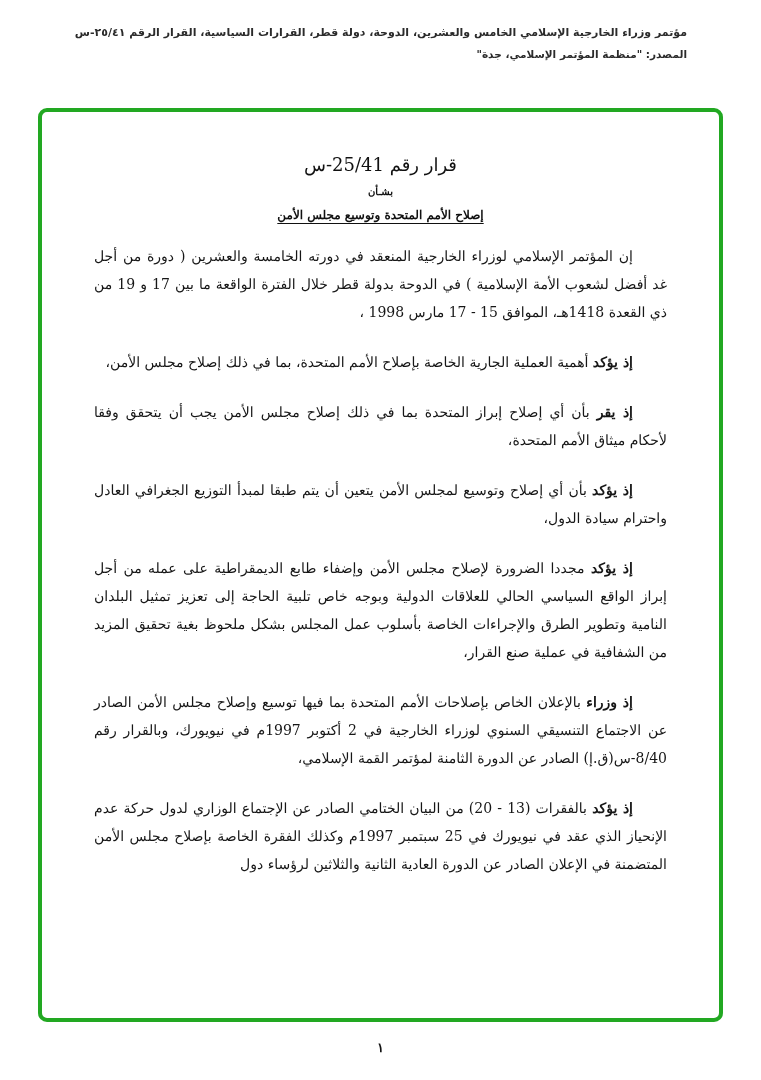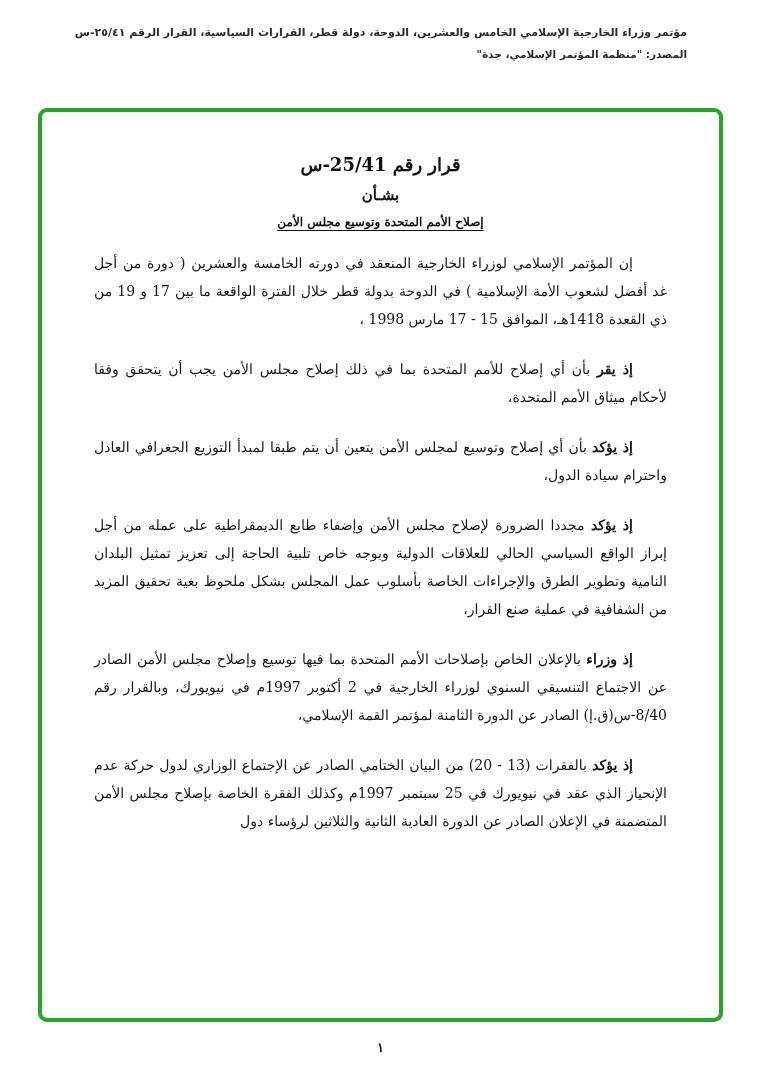--- a/index.html
+++ b/index.html
@@ -44,24 +44,24 @@
     border: 4px solid #22a822;
     border-radius: 9px;
     background: #ffffff;
     padding: 42px 52px 0 52px;
     direction: rtl;
     overflow: hidden;
   }
   .title-block { text-align: center; color: #111; }
   .title1 {
     font-size: 18px;
-    font-weight: bold;
+    font-weight: normal;
   }
   .title2 {
-    font-size: 15px;
+    font-size: 10px;
     font-weight: bold;
     margin-top: 11px;
     letter-spacing: 1px;
   }
   .title3 {
     font-size: 12px;
     font-weight: bold;
     margin-top: 11px;
     text-decoration: underline;
     text-underline-offset: 4px;
@@ -105,22 +105,23 @@
     <div class="title-block">
       <div class="title1">قرار رقم 25/41-س</div>
       <div class="title2">بشـأن</div>
       <div class="title3">إصلاح الأمم المتحدة وتوسيع مجلس الأمن</div>
     </div>
 
     <div class="body-text">
 
       <p class="para"><span>إن المؤتمر الإسلامي لوزراء الخارجية المنعقد في دورته الخامسة والعشرين ( دورة من أجل غد أفضل لشعوب الأمة الإسلامية ) في الدوحة بدولة قطر خلال الفترة الواقعة ما بين 17 و 19 من ذي القعدة 1418هـ، الموافق 15 - 17 مارس 1998 ،</span></p>
 
+      <p class="para"><span class="lead">إذ يؤكد</span> <span>أهمية العملية الجارية الخاصة بإصلاح الأمم المتحدة، بما في ذلك إصلاح مجلس الأمن،</span></p>
 
-      <p class="para"><span class="lead">إذ يقر</span> <span>بأن أي إصلاح للأمم المتحدة بما في ذلك إصلاح مجلس الأمن يجب أن يتحقق وفقا لأحكام ميثاق الأمم المتحدة،</span></p>
+      <p class="para"><span class="lead">إذ يقر</span> <span>بأن أي إصلاح إبراز المتحدة بما في ذلك إصلاح مجلس الأمن يجب أن يتحقق وفقا لأحكام ميثاق الأمم المتحدة،</span></p>
 
       <p class="para"><span class="lead">إذ يؤكد</span> <span>بأن أي إصلاح وتوسيع لمجلس الأمن يتعين أن يتم طبقا لمبدأ التوزيع الجغرافي العادل واحترام سيادة الدول،</span></p>
 
       <p class="para"><span class="lead">إذ يؤكد</span> <span>مجددا الضرورة لإصلاح مجلس الأمن وإضفاء طابع الديمقراطية على عمله من أجل إبراز الواقع السياسي الحالي للعلاقات الدولية وبوجه خاص تلبية الحاجة إلى تعزيز تمثيل البلدان النامية وتطوير الطرق والإجراءات الخاصة بأسلوب عمل المجلس بشكل ملحوظ بغية تحقيق المزيد من الشفافية في عملية صنع القرار،</span></p>
 
       <p class="para"><span class="lead">إذ وزراء</span> <span>بالإعلان الخاص بإصلاحات الأمم المتحدة بما فيها توسيع وإصلاح مجلس الأمن الصادر عن الاجتماع التنسيقي السنوي لوزراء الخارجية في 2 أكتوبر 1997م في نيويورك، وبالقرار رقم 8/40-س(ق.إ) الصادر عن الدورة الثامنة لمؤتمر القمة الإسلامي،</span></p>
 
       <p class="para"><span class="lead">إذ يؤكد</span> <span>بالفقرات (13 - 20) من البيان الختامي الصادر عن الإجتماع الوزاري لدول حركة عدم الإنحياز الذي عقد في نيويورك في 25 سبتمبر 1997م وكذلك الفقرة الخاصة بإصلاح مجلس الأمن المتضمنة في الإعلان الصادر عن الدورة العادية الثانية والثلاثين لرؤساء دول</span></p>
 
     </div>

